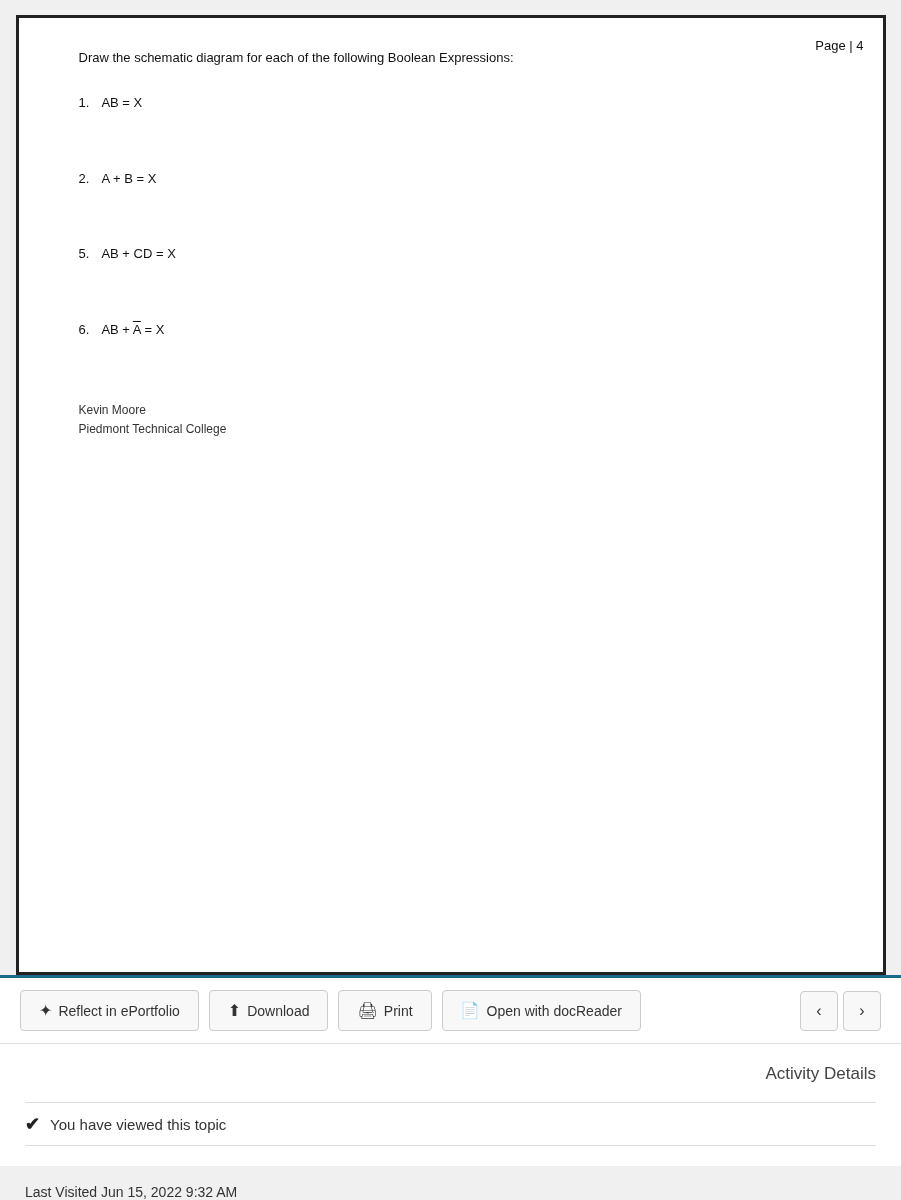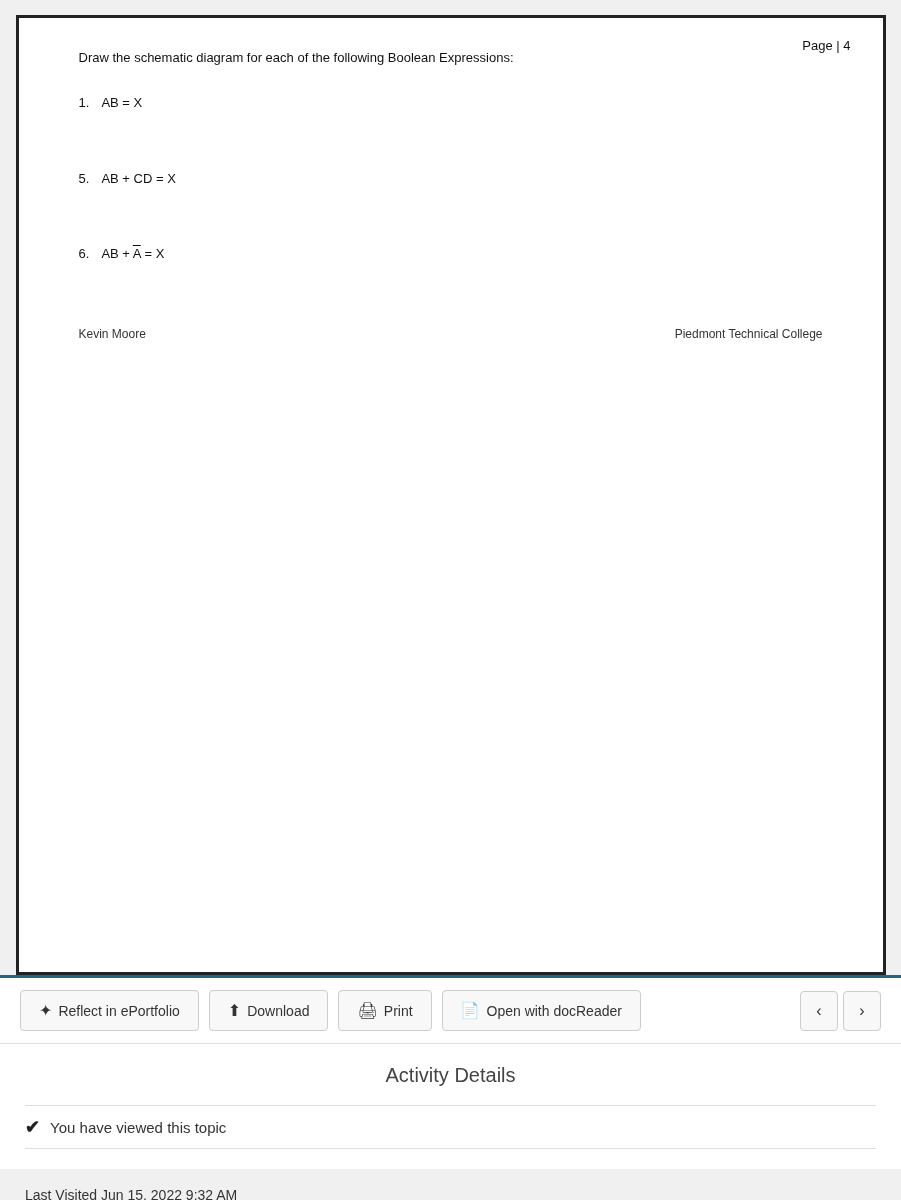--- a/index.html
+++ b/index.html
@@ -27,21 +27,21 @@
     }
 
     .intro-text {
       margin-bottom: 22px;
       font-size: 13px;
     }
 
     .page-number {
       position: absolute;
       top: 20px;
-      right: 32px;
+      right: 19px;
       font-size: 13px;
       color: #111;
     }
 
     .expression-item {
       margin-bottom: 55px;
       font-size: 13px;
       margin-top: 24px;
     }
 
@@ -54,20 +54,21 @@
     .overline {
       text-decoration: overline;
     }
 
     .doc-footer {
       display: flex;
       justify-content: space-between;
       margin-top: 60px;
       font-size: 12px;
       color: #333;
+      flex-direction: column;
     }
 
     
     .toolbar {
       background: #fff;
       border-top: 3px solid #1a6a8a;
       padding: 12px 20px;
       display: flex;
       align-items: center;
       gap: 10px;
@@ -115,22 +116,22 @@
 
     
     .activity-section {
       background: #fff;
       width: 901px;
       padding: 20px 25px;
       border-top: 1px solid #ddd;
     }
 
     .activity-title {
-      text-align: center;
-      font-size: 20px;
+      text-align: right;
+      font-size: 17px;
       color: #444;
       font-weight: normal;
       margin-bottom: 18px;
     }
 
     .activity-status {
       display: flex;
       align-items: center;
       gap: 10px;
       font-size: 15px;
@@ -174,20 +175,24 @@
       <div class="page-number">Page | 4</div>
 
       <div class="doc-content">
         <p class="intro-text">Draw the schematic diagram for each of the following Boolean Expressions:</p>
 
         <div class="expression-item">
           <span class="num">1.</span>
           <span>AB = X</span>
         </div>
 
+        <div class="expression-item">
+          <span class="num">2.</span>
+          <span>A + B = X</span>
+        </div>
 
 
 
         <div class="expression-item">
           <span class="num">5.</span>
           <span>AB + CD = X</span>
         </div>
 
         <div class="expression-item">
           <span class="num">6.</span>

